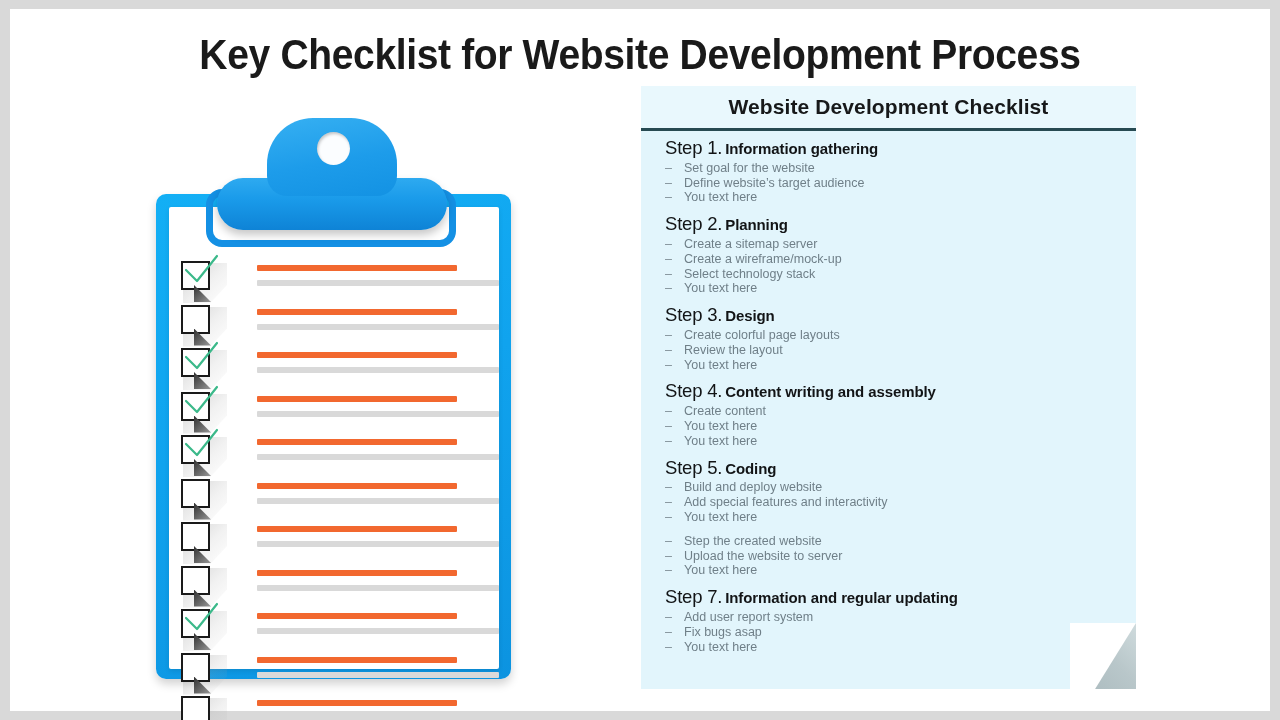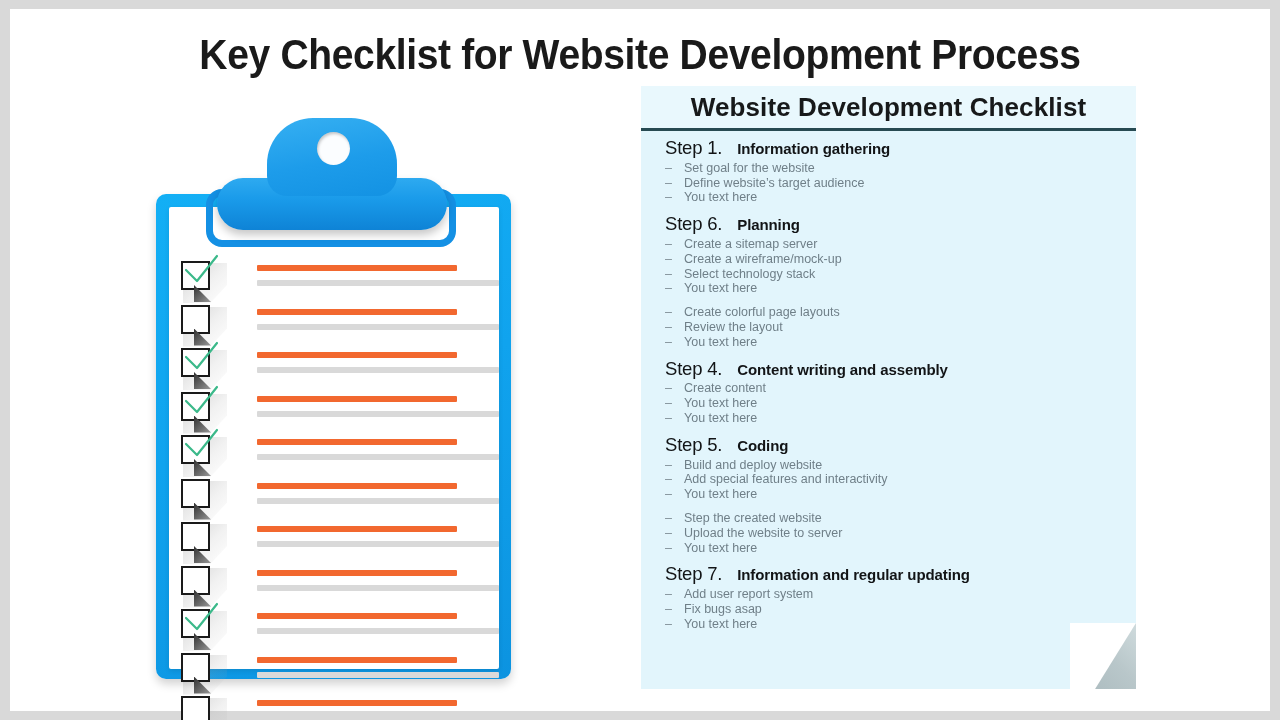--- a/index.html
+++ b/index.html
@@ -203,21 +203,21 @@
     width: 495px;
     height: 45px;
     background: #e9f8fd;
     border-bottom: 3px solid #274a52;
     box-sizing: border-box;
     display: flex;
     align-items: center;
     justify-content: center;
   }
   #panel-header-title {
-    font-size: 26px;
+    font-size: 21px;
     font-weight: bold;
     color: #17191a;
     letter-spacing: 0.1px;
   }
   #steps {
     position: absolute;
     left: 0;
     top: 52px;
     width: 495px;
     padding: 0 22px 0 24px;
@@ -233,21 +233,21 @@
     font-size: 18.5px;
     font-weight: normal;
     color: #121416;
     letter-spacing: -0.2px;
   }
   .step-title {
     font-size: 15px;
     font-weight: bold;
     color: #121416;
     letter-spacing: -0.1px;
-    margin-left: 15px;
+    margin-left: 3px;
   }
   .step-items { margin: 0; padding: 0; list-style: none; }
   .step-item {
     font-size: 12.5px;
     color: #6f7f88;
     line-height: 14.8px;
     white-space: nowrap;
     padding-left: 19px;
     position: relative;
   }
@@ -393,29 +393,30 @@
       <div id="steps">
           <div class="step-block">
             <div class="step-head"><span class="step-num">Step 1.</span><span class="step-title">Information gathering</span></div>
             <ul class="step-items">
               <li class="step-item"><span class="dash">–</span><span>Set goal for the website</span></li>
               <li class="step-item"><span class="dash">–</span><span>Define website’s target audience</span></li>
               <li class="step-item"><span class="dash">–</span><span>You text here</span></li>
             </ul>
           </div>
           <div class="step-block">
-            <div class="step-head"><span class="step-num">Step 6.</span><span class="step-title">Planning</span></div>
+            <div class="step-head"><span class="step-num">Step 2.</span><span class="step-title">Planning</span></div>
             <ul class="step-items">
               <li class="step-item"><span class="dash">–</span><span>Create a sitemap server</span></li>
               <li class="step-item"><span class="dash">–</span><span>Create a wireframe/mock-up</span></li>
               <li class="step-item"><span class="dash">–</span><span>Select technology stack</span></li>
               <li class="step-item"><span class="dash">–</span><span>You text here</span></li>
             </ul>
           </div>
           <div class="step-block">
+            <div class="step-head"><span class="step-num">Step 3.</span><span class="step-title">Design</span></div>
             <ul class="step-items">
               <li class="step-item"><span class="dash">–</span><span>Create colorful page layouts</span></li>
               <li class="step-item"><span class="dash">–</span><span>Review the layout</span></li>
               <li class="step-item"><span class="dash">–</span><span>You text here</span></li>
             </ul>
           </div>
           <div class="step-block">
             <div class="step-head"><span class="step-num">Step 4.</span><span class="step-title">Content writing and assembly</span></div>
             <ul class="step-items">
               <li class="step-item"><span class="dash">–</span><span>Create content</span></li>

